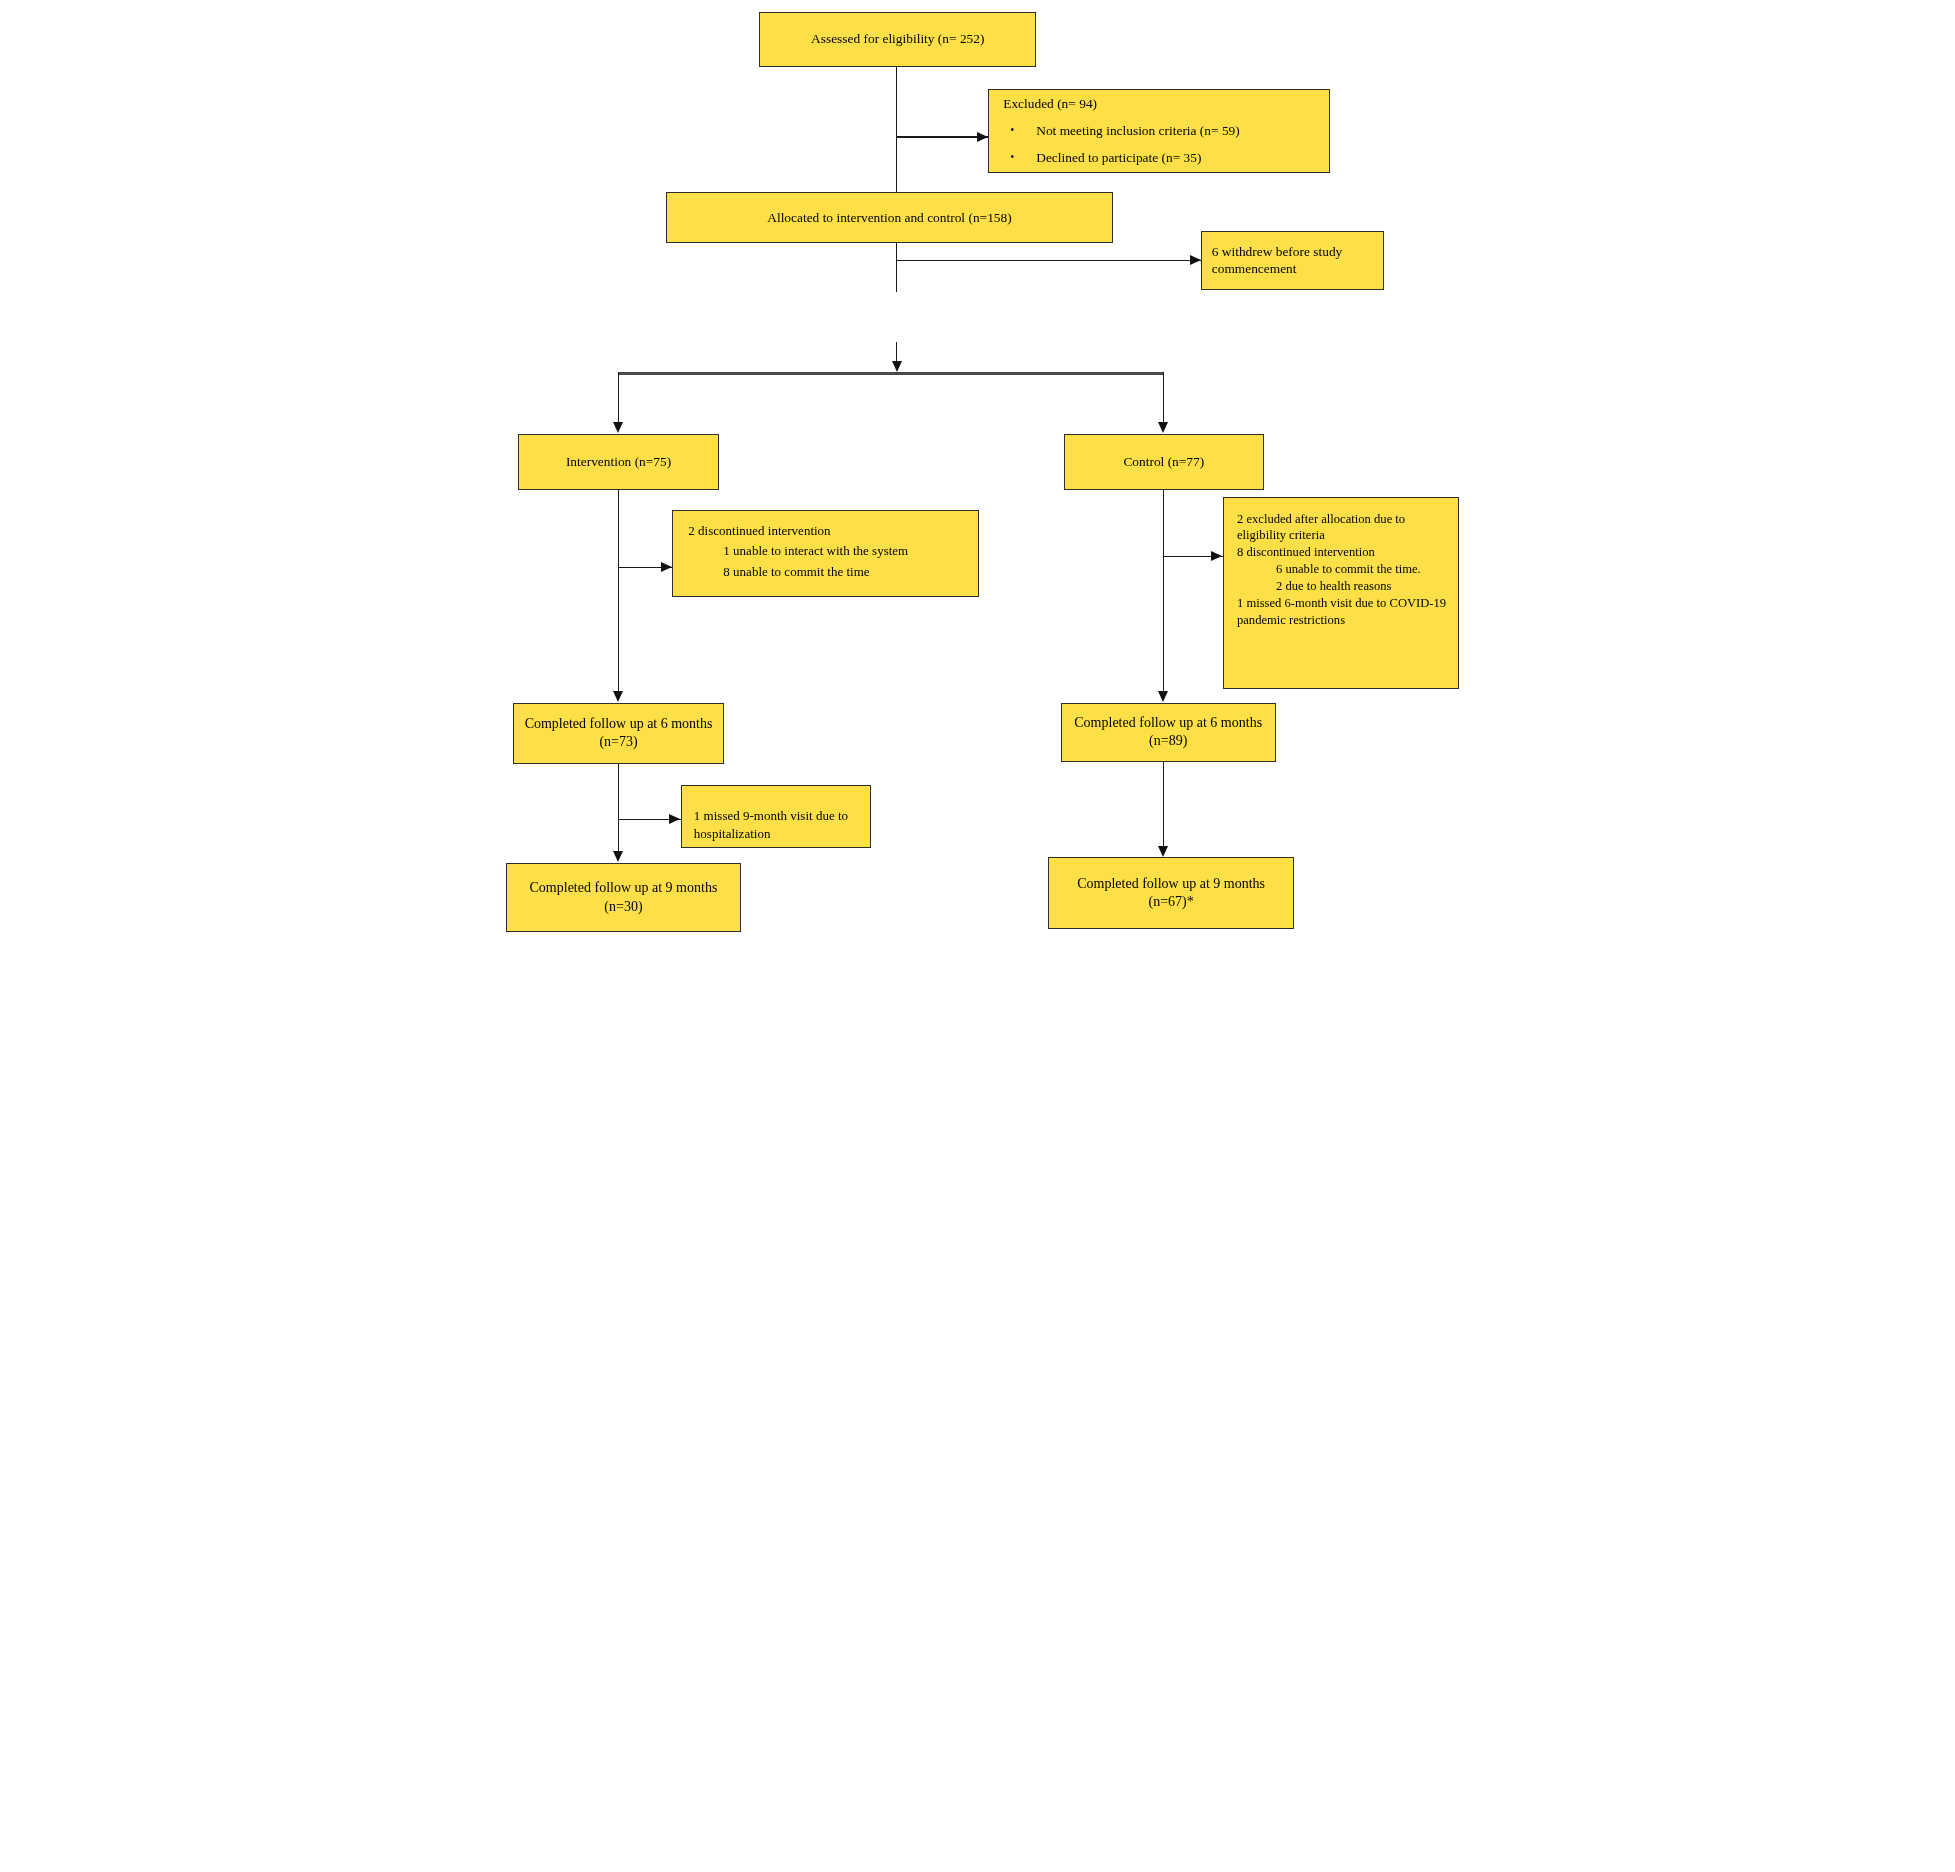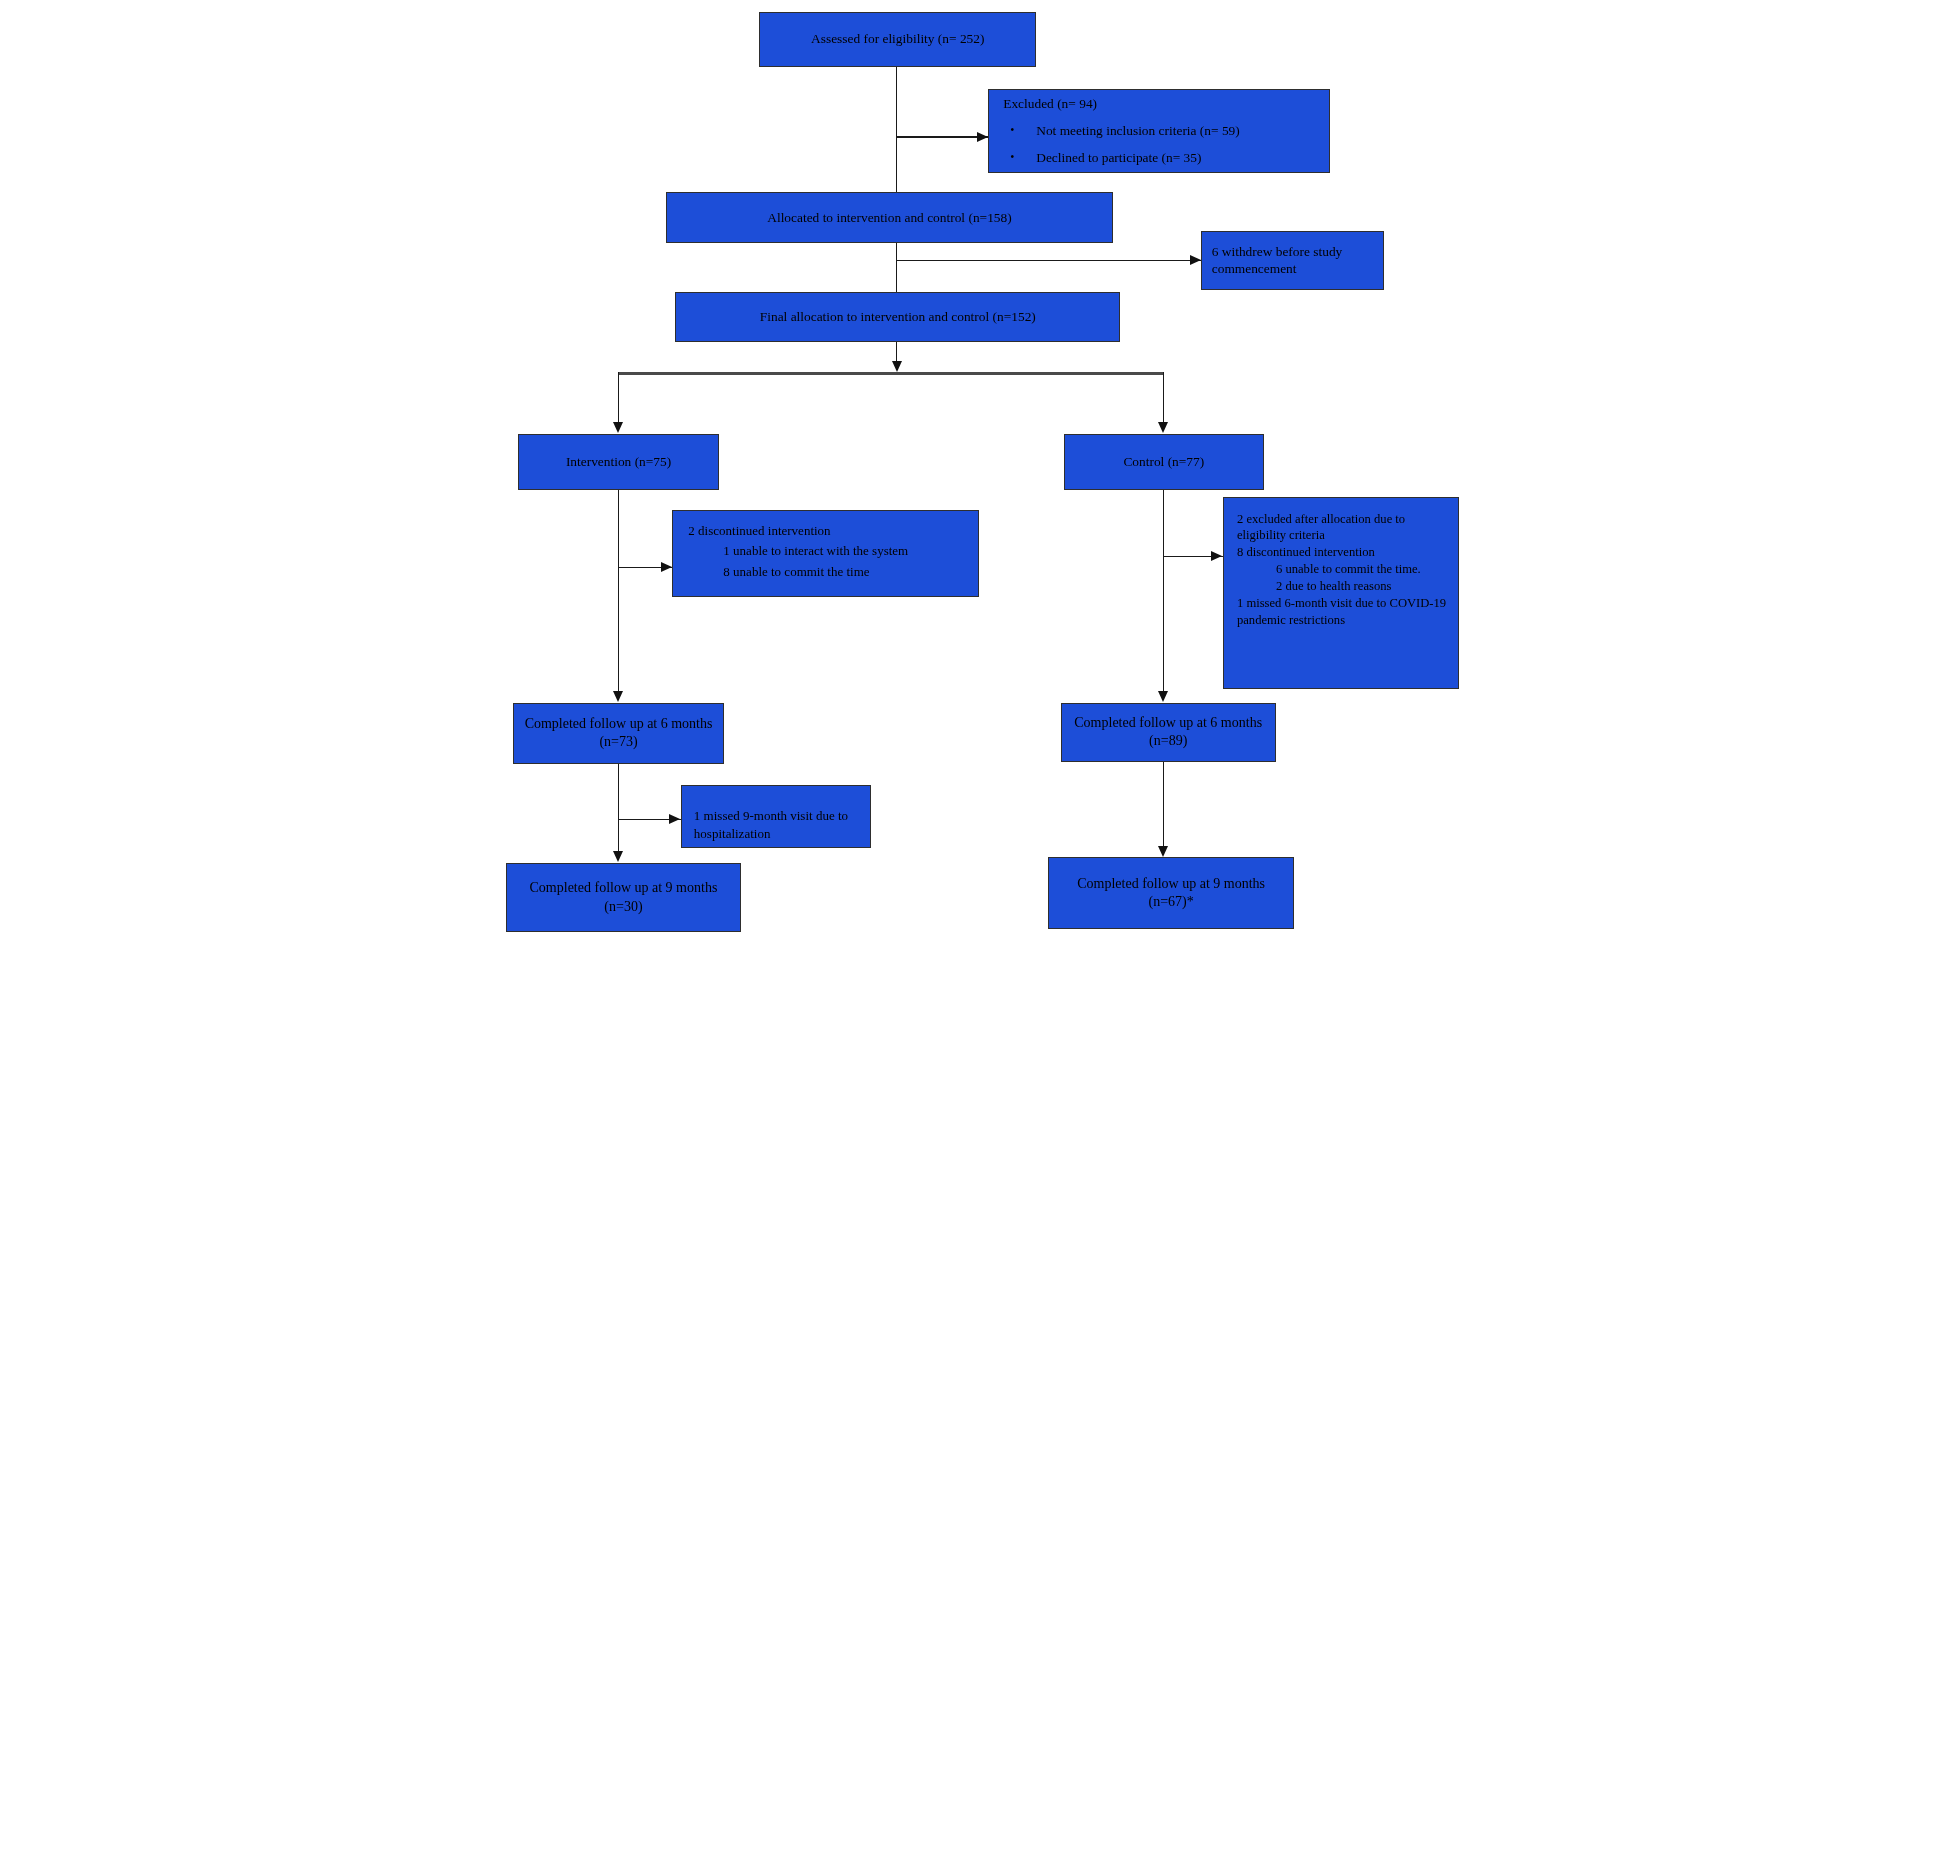--- a/index.html
+++ b/index.html
@@ -8,21 +8,21 @@
     width:978px;
     height:937px;
     margin:0 auto;
     background:#ffffff;
     font-family:"Liberation Serif","DejaVu Serif",serif;
     color:#000000;
     overflow:hidden;
   }
   .box {
     position:absolute;
-    background:#1d4ed8;
+    background:#fde047;
     border:1.8px solid #2e2e2e;
     box-sizing:border-box;
     display:flex;
     flex-direction:column;
     justify-content:center;
   }
   .box.center { align-items:center; text-align:center; }
   .txt { font-size:13.4px; line-height:1.3; }
   .big  { font-size:14px; line-height:1.3; }
   .bullet-row { display:flex; align-items:flex-start; margin-left:7px; margin-top:9.3px; }
@@ -105,23 +105,20 @@
   </div>
 
   <div class="box center" style="left:18.1%; top:20.5%; width:45.8%; height:5.4%;">
     <div class="txt">Allocated to intervention and control (n=158)</div>
   </div>
 
   <div class="box" style="left:72.9%; top:24.6%; width:18.7%; height:6.3%; padding:3.5px 5.8px 3.5px 9.3px;">
     <div class="txt">6 withdrew before study commencement</div>
   </div>
 
-  <div class="box center" style="left:19.1%; top:31.2%; width:45.5%; height:5.3%;">
-    <div class="txt">Final allocation to intervention and control (n=152)</div>
-  </div>
 
   <div class="box center" style="left:3.0%; top:46.3%; width:20.6%; height:6.0%;text-align:center;">
     <div class="txt">Intervention (n=75)</div>
   </div>
 
   <div class="box center" style="left:58.8%; top:46.3%; width:20.5%; height:6.0%;">
     <div class="txt">Control (n=77)</div>
   </div>
 
   <div class="box" style="left:18.8%; top:54.4%; width:31.4%; height:9.3%; padding:10.5px 8.2px 5.8px 15px; justify-content:flex-start;">

